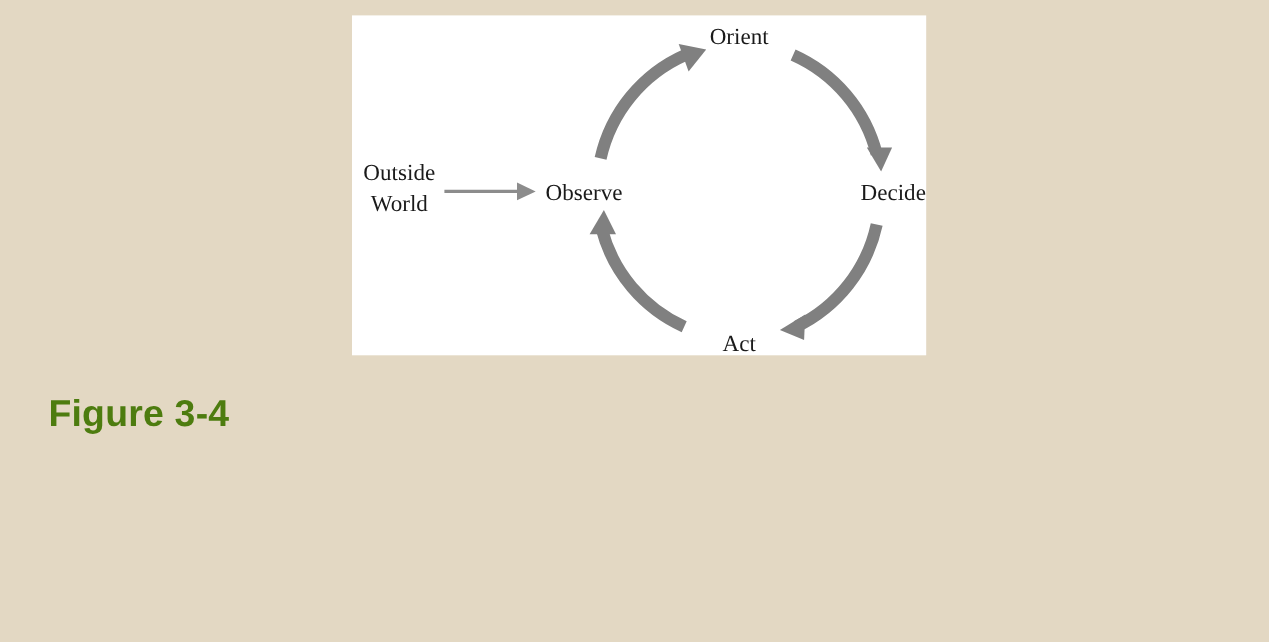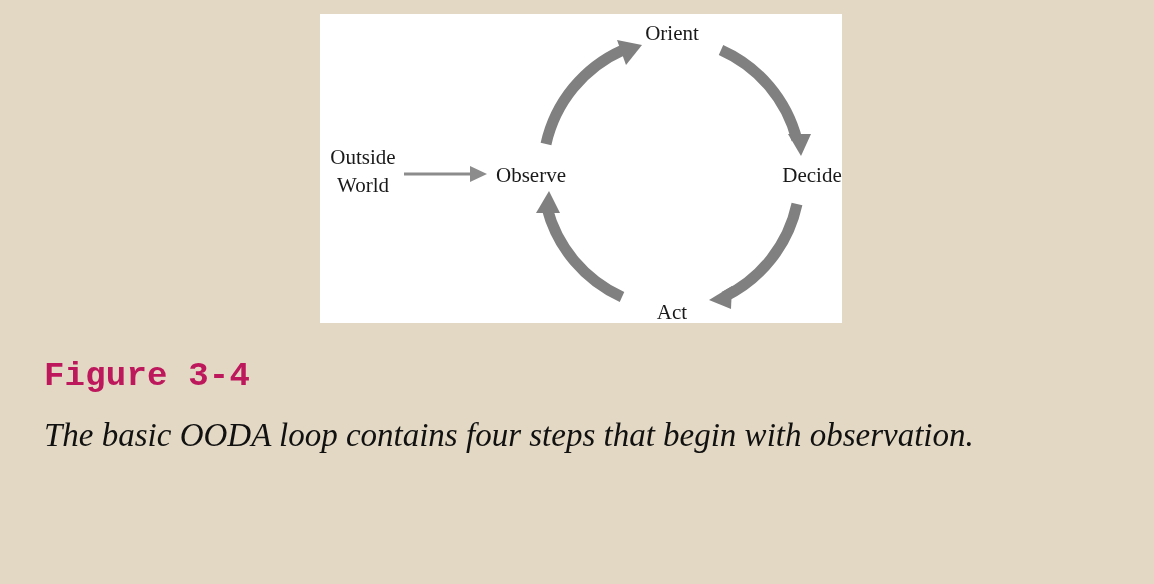--- a/index.html
+++ b/index.html
@@ -41,24 +41,24 @@
     font-size: 21px;
     fill: #1a1a1a;
   }
   .caption {
     position: absolute;
     left: 44px;
     top: 355px;
     width: 1060px;
   }
   .caption-title {
-    font-family: Liberation Mono, monospace;
+    font-family: Liberation Sans, sans-serif;
     font-weight: bold;
     font-size: 34px;
-    color: #be185d;
+    color: #4d7c0f;
     line-height: 1.25;
     margin: 0 0 12px 0;
     letter-spacing: 0.2px;
   }
   .caption-text {
     font-family: "Liberation Serif", serif;
     font-style: italic;
     font-size: 33px;
     color: #111111;
     line-height: 1.55;
@@ -104,16 +104,15 @@
 
       <g>
         <path d="M 302 283 A 135 135 0 0 1 227 194" fill="none" stroke="#808080" stroke-width="11" stroke-linecap="butt"></path>
         <polygon points="216,199 229,177 240,199" fill="#808080"></polygon>
       </g>
     </svg>
   </div>
 
   <div class="caption">
     <p class="caption-title">Figure 3-4</p>
-    <p class="caption-text">The basic OODA loop contains four steps that begin with observation.</p>
   </div>
 
 </div>
 
 </body></html>

